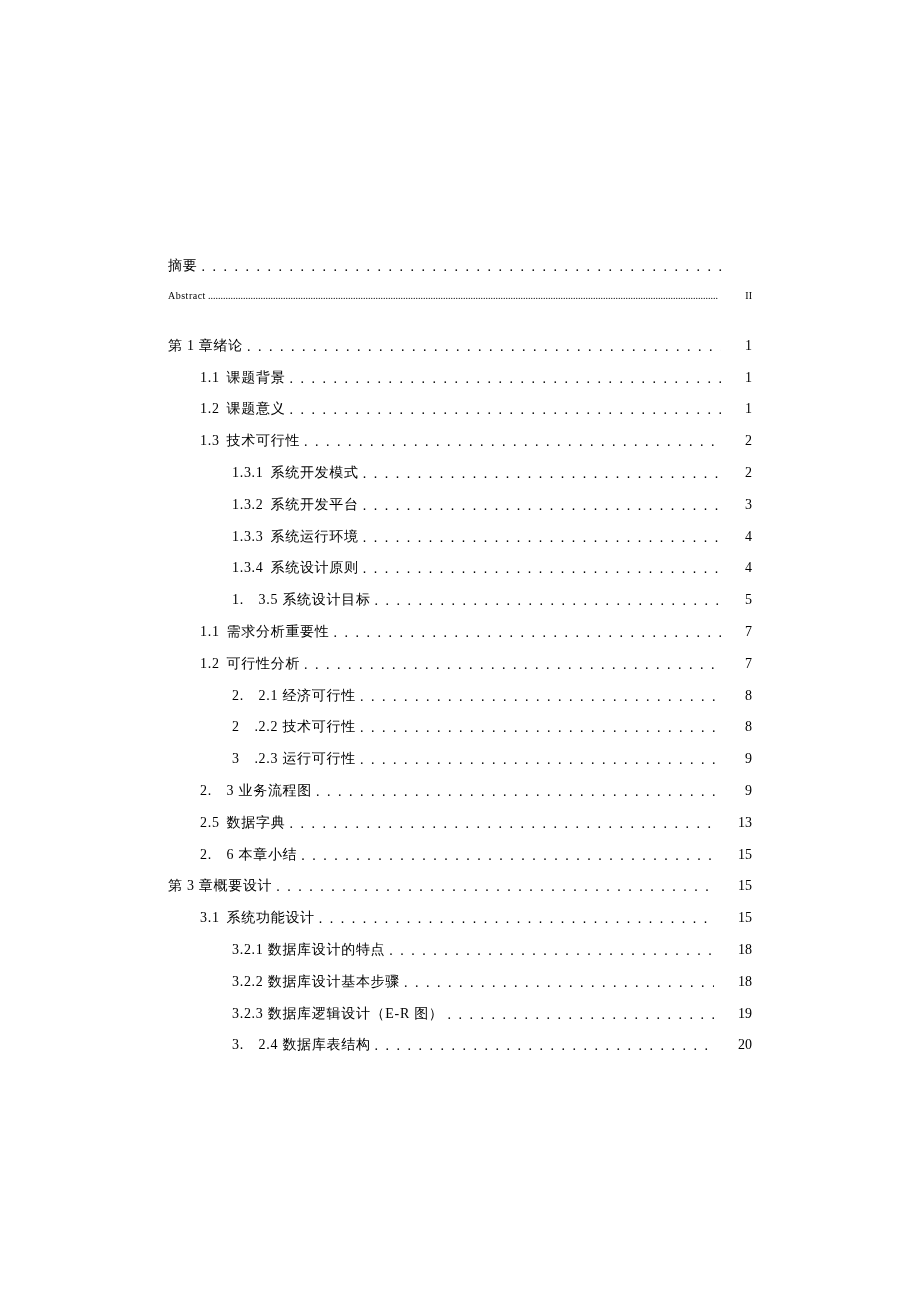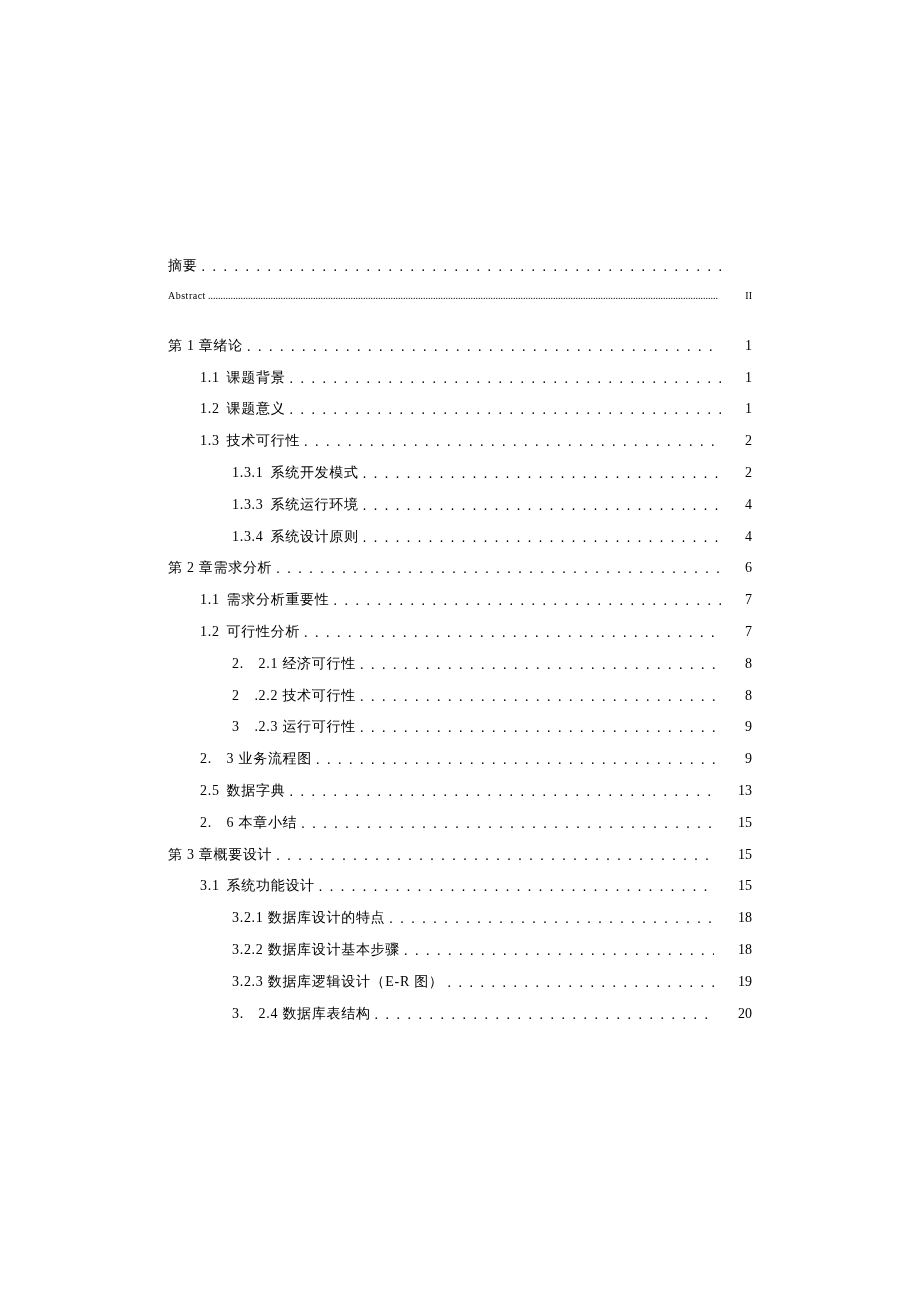--- a/index.html
+++ b/index.html
@@ -101,35 +101,41 @@
       <span class="toc-dots"></span>
       <span class="toc-page">2</span>
     </div>
     <div class="toc-line indent-2">
       <span class="toc-label cjk-space">1.3.1</span>
       <span class="toc-title cjk-space">系统开发模式</span>
       <span class="toc-dots"></span>
       <span class="toc-page">2</span>
     </div>
     <div class="toc-line indent-2">
+      <span class="toc-label cjk-space">1.3.2</span>
+      <span class="toc-title cjk-space">系统开发平台</span>
+      <span class="toc-dots"></span>
+      <span class="toc-page">3</span>
+    </div>
+    <div class="toc-line indent-2">
       <span class="toc-label cjk-space">1.3.3</span>
       <span class="toc-title cjk-space">系统运行环境</span>
       <span class="toc-dots"></span>
       <span class="toc-page">4</span>
     </div>
     <div class="toc-line indent-2">
       <span class="toc-label cjk-space">1.3.4</span>
       <span class="toc-title cjk-space">系统设计原则</span>
       <span class="toc-dots"></span>
       <span class="toc-page">4</span>
     </div>
-    <div class="toc-line indent-0">
-      <span class="toc-label cjk-space">第 2 章需求分析</span>
-      <span class="toc-dots"></span>
-      <span class="toc-page">6</span>
+    <div class="toc-line indent-2">
+      <span class="toc-label cjk-space">1. 3.5 系统设计目标</span>
+      <span class="toc-dots"></span>
+      <span class="toc-page">5</span>
     </div>
     <div class="toc-line indent-1">
       <span class="toc-label cjk-space">1.1</span>
       <span class="toc-title cjk-space">需求分析重要性</span>
       <span class="toc-dots"></span>
       <span class="toc-page">7</span>
     </div>
     <div class="toc-line indent-1">
       <span class="toc-label cjk-space">1.2</span>
       <span class="toc-title cjk-space">可行性分析</span>

